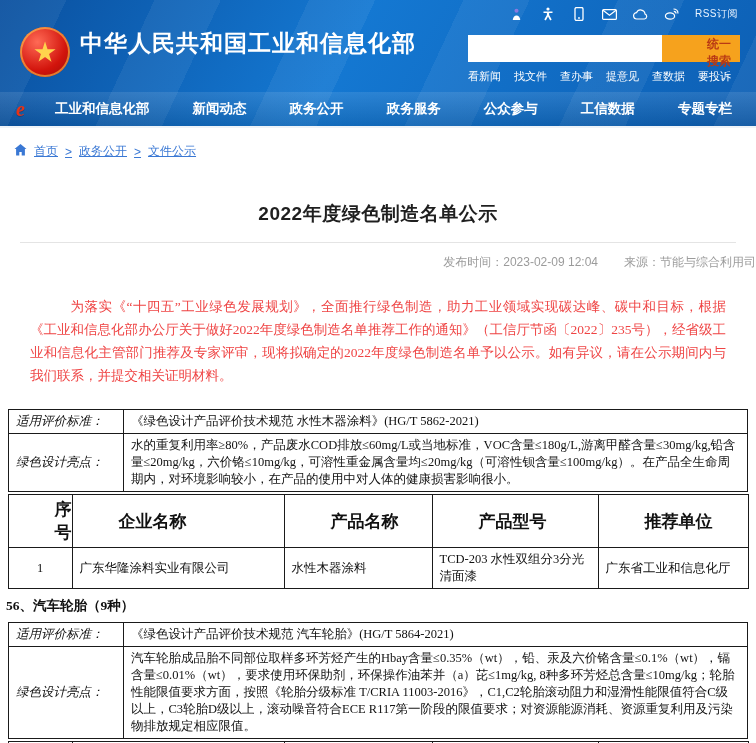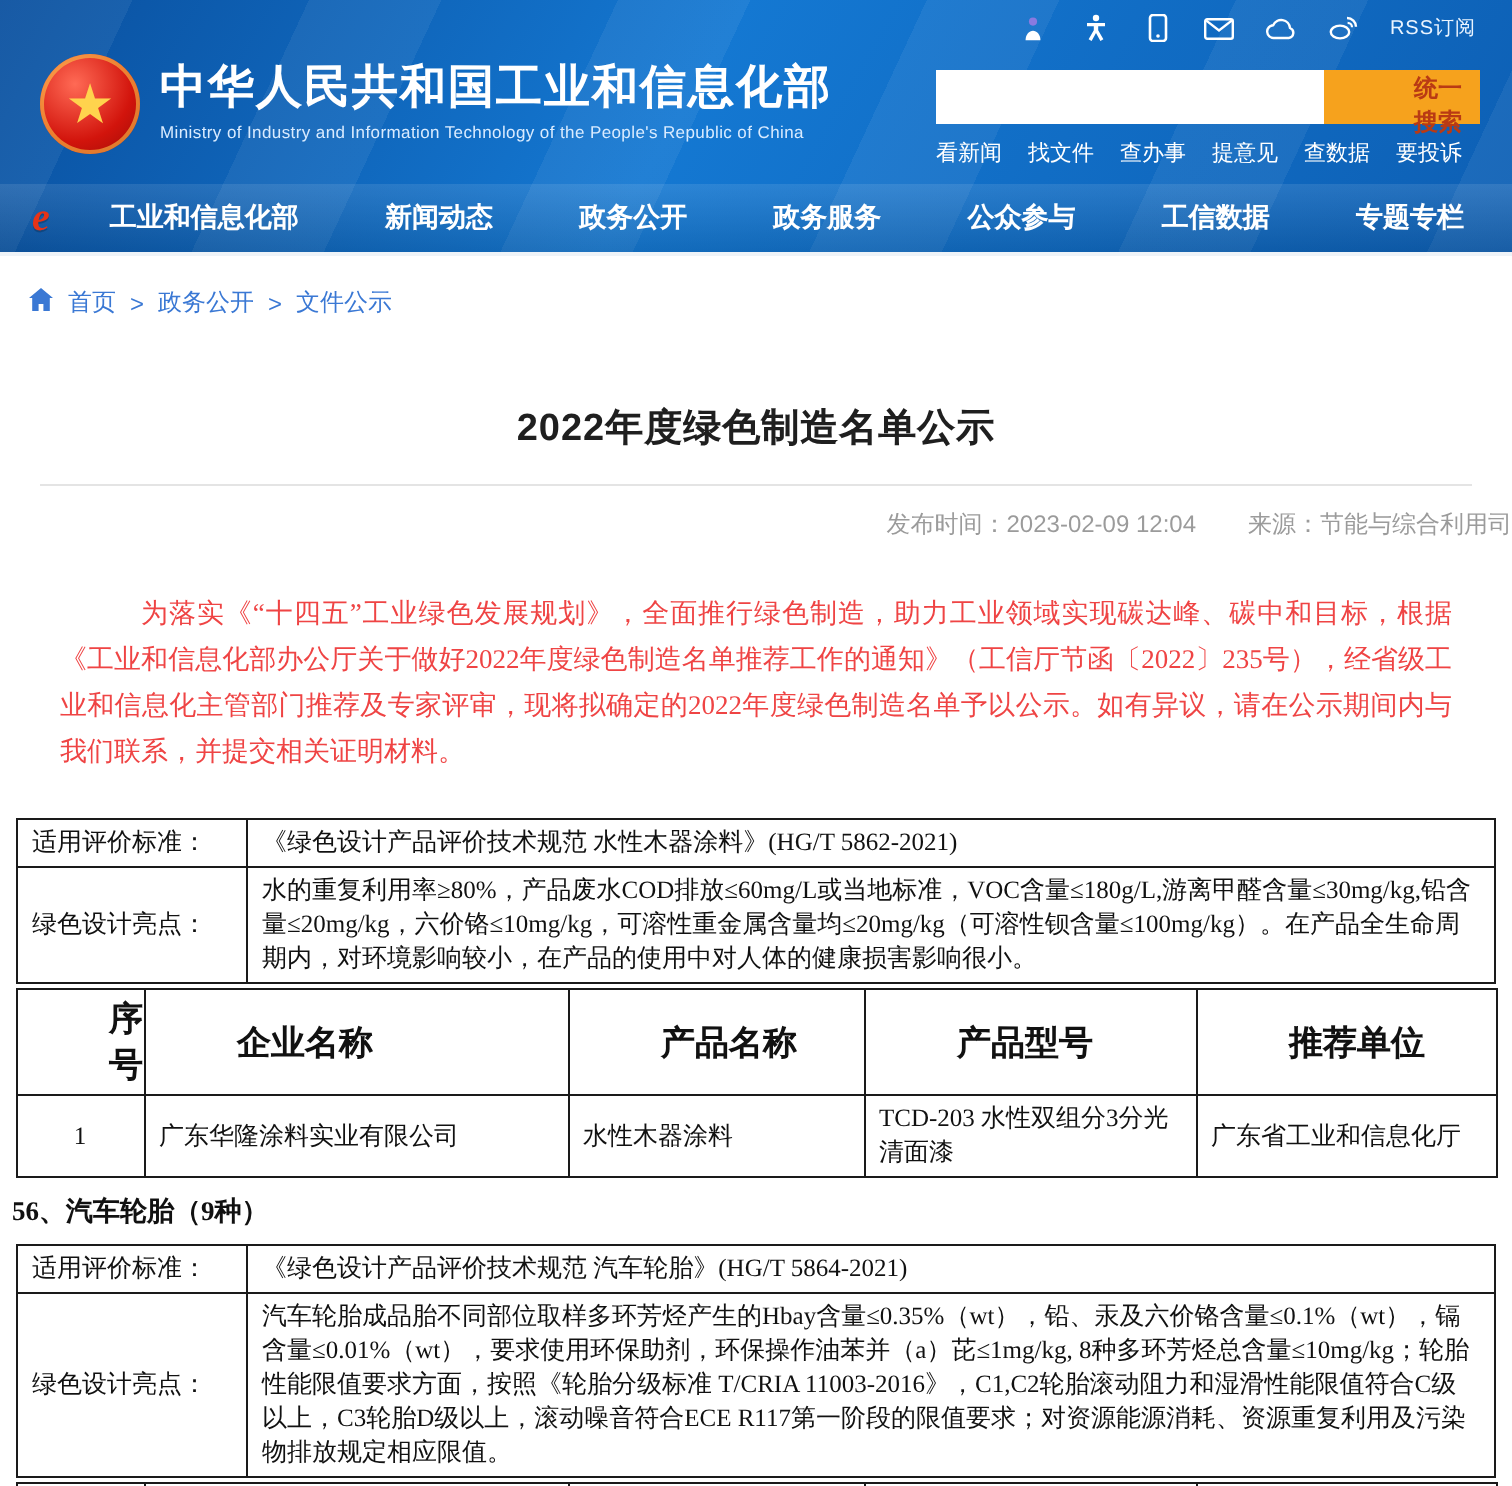--- a/index.html
+++ b/index.html
@@ -40,42 +40,42 @@
   }
   .nav-logo{
     color:#e63317;font-family:"Liberation Serif",serif;font-style:italic;font-weight:bold;
     font-size:20px;line-height:1;margin-right:30px;text-shadow:0 1px 0 rgba(0,0,0,.2);
   }
   .nav-items{flex:1;display:flex;justify-content:space-between;padding-right:10px;}
   .nav-items span{color:#fff;font-size:13.5px;font-weight:bold;cursor:pointer;white-space:nowrap;}
   
   .breadcrumb{
     display:flex;align-items:center;gap:7px;padding:15px 0 11px 14px;
-    font-size:12px;color:#3a78d4;background:#fff;border-top:2px solid #eef3f8;
+    font-size:12px;color:#3a78d4;background:#fff;border-top:2px solid #eef3f8;text-decoration:underline;
   }
   .breadcrumb .crumb{cursor:pointer;}
   .breadcrumb .sep{color:#3a78d4;}
   
   .article-title{
     text-align:center;font-size:19px;font-weight:bold;color:#1f1f1f;
     margin:30px 0 0;letter-spacing:.5px;
   }
   .title-divider{border:0;border-top:1px solid #e4e4e4;margin:15px 20px 0;}
   .article-meta{text-align:right;color:#9b9b9b;font-size:12px;margin-top:11px;}
   .article-meta .src{margin-left:26px;}
   .lead-paragraph{
     margin:24px 30px 22px;font-family:"Liberation Serif",serif;
     font-size:13.5px;line-height:23px;color:#ef4444;text-indent:3em;text-align:justify;
   }
   
   table{border-collapse:collapse;table-layout:fixed;width:740px;margin:0 auto;
     font-family:"Liberation Serif",serif;font-size:12.5px;color:#111;background:#fff;}
   td,th{border:1px solid #1a1a1a;padding:3px 7px;vertical-align:middle;word-break:break-word;}
   th{font-size:17px;text-align:left;height:26px;padding-left:46px;}
-  .meta-table td.label-cell{width:100px;}
+  .meta-table td.label-cell{width:100px;font-style:italic;}
   .meta-table{margin-bottom:2px;}
   .cell-center{text-align:center;}
   .section-heading{
     font-family:"Liberation Serif",serif;font-weight:bold;font-size:13.5px;color:#111;
     margin:8px 0 7px;padding-left:6px;
   }
   tr.highlight{outline:4px solid #29a3e9;outline-offset:0;}
   .data-table td{height:34px;}
 </style>
 </head>
@@ -120,21 +120,20 @@
         </svg>
     </span>
     <span class="rss">RSS订阅</span>
   </div>
 
   <div class="header-main">
     <div class="brand">
       <div class="emblem">★</div>
       <div class="brand-text">
         <div class="brand-title">中华人民共和国工业和信息化部</div>
-        <div class="brand-sub">Ministry of Industry and Information Technology of the People's Republic of China</div>
       </div>
     </div>
     <div class="search-area">
       <div class="search-row">
         <input class="search-input" type="text" placeholder="" style="">
         <button class="search-btn">统一搜索</button>
       </div>
       <div class="quick-links">
         <span>看新闻</span>
         <span>找文件</span>

